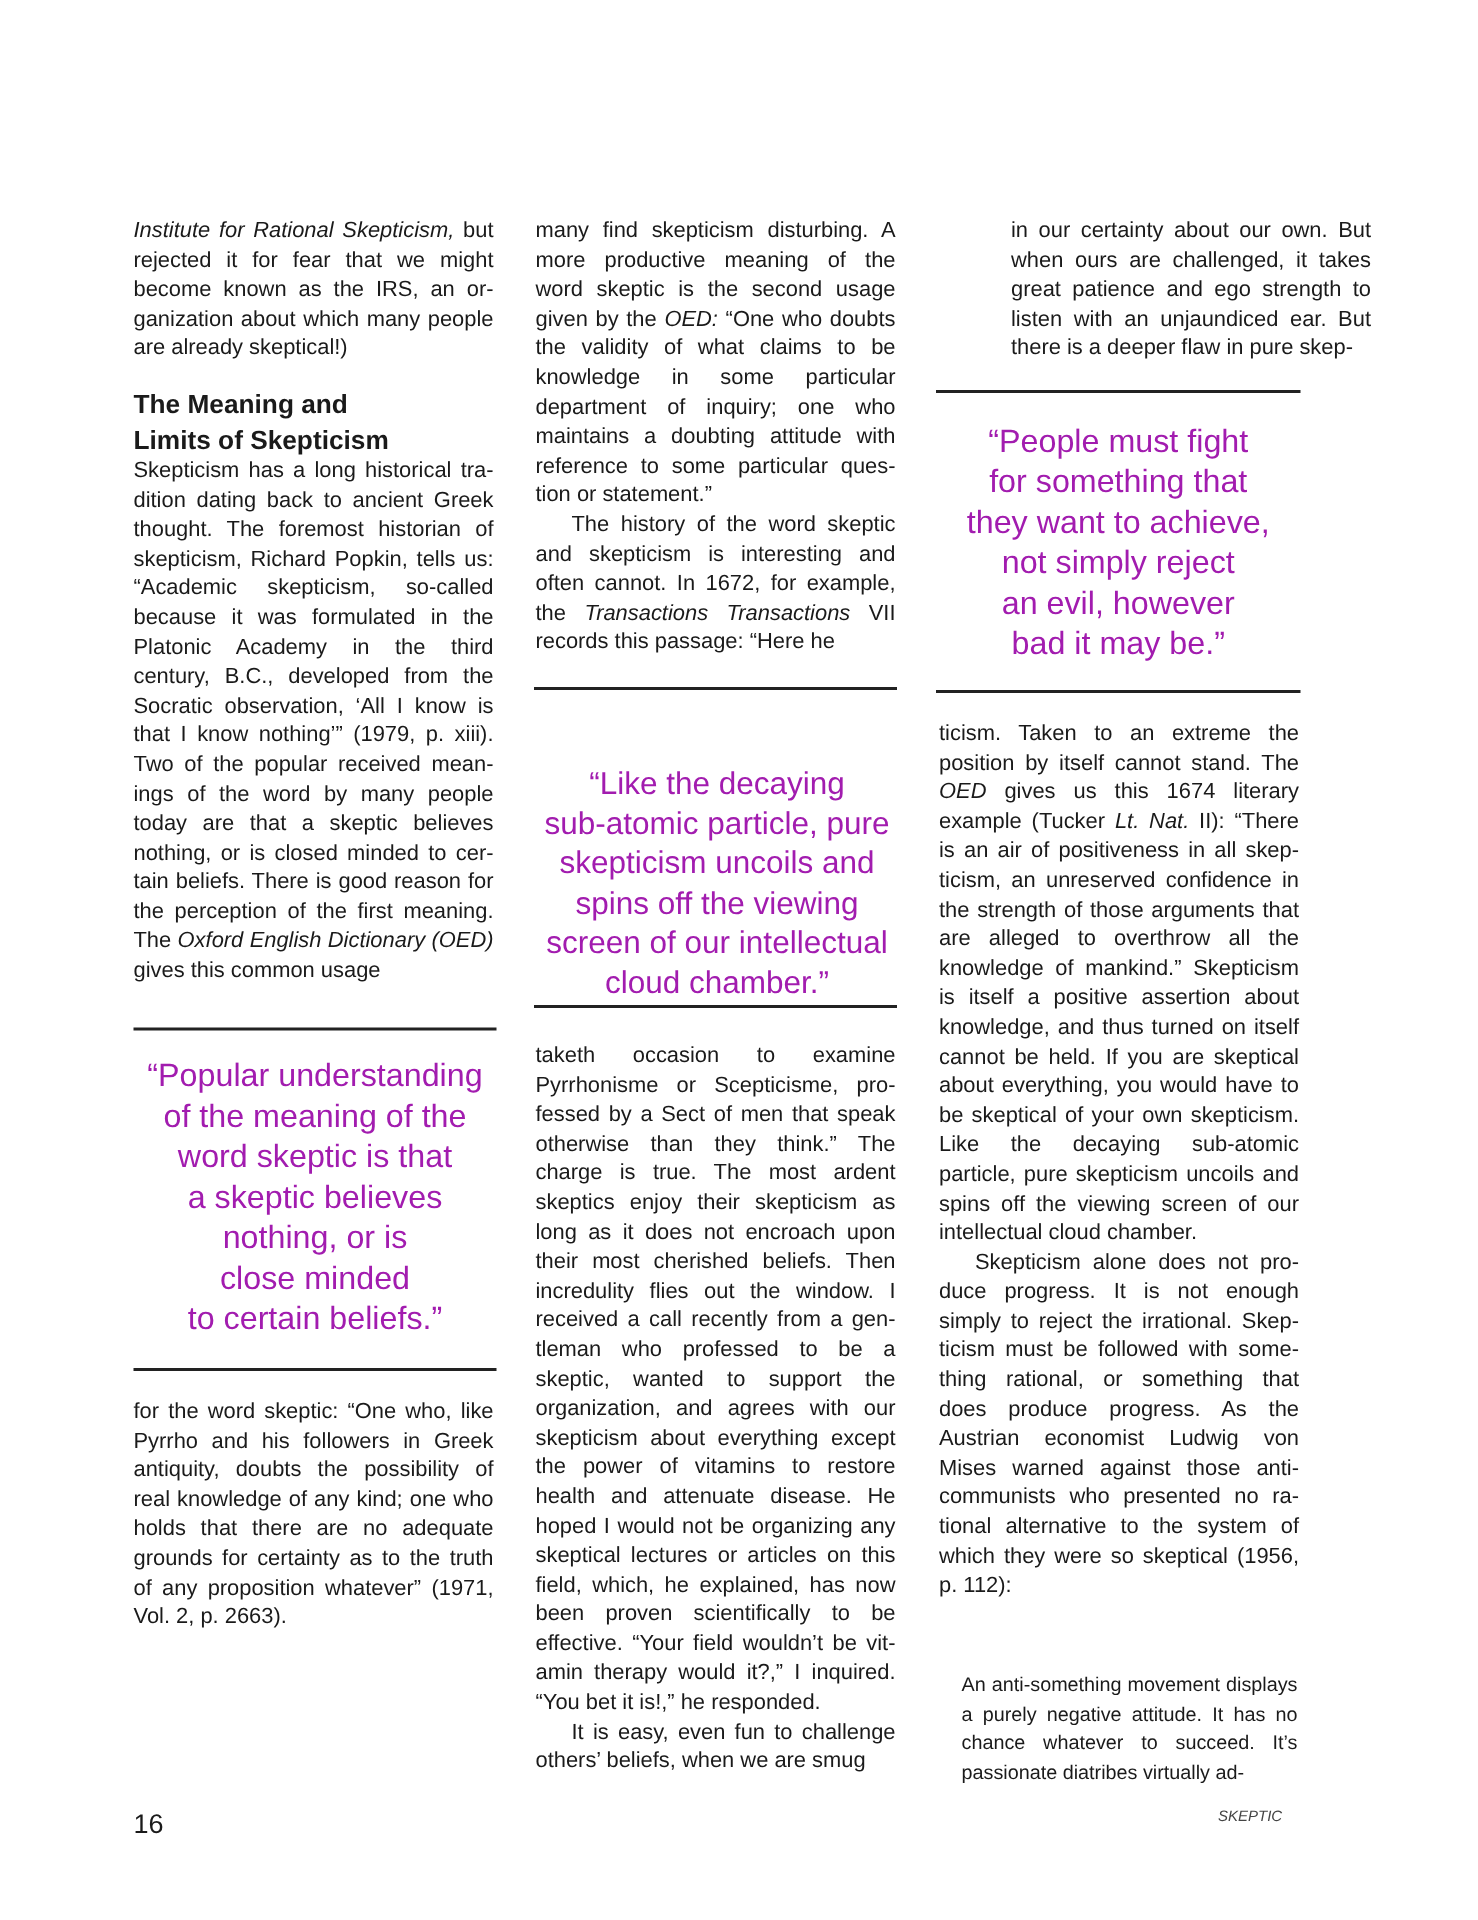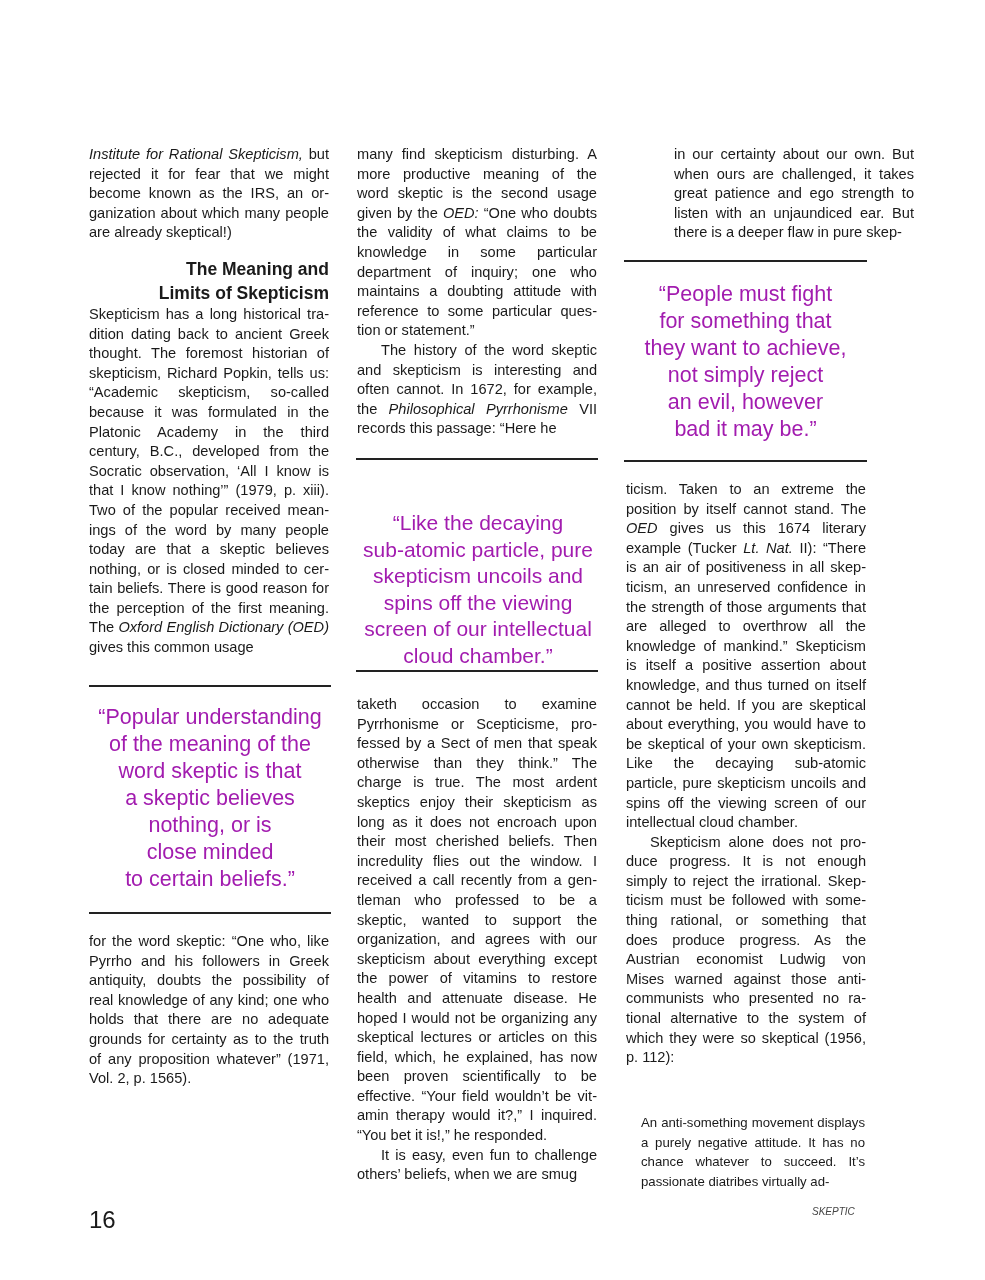--- a/index.html
+++ b/index.html
@@ -8,33 +8,33 @@
     font-family: "Liberation Sans", sans-serif; color: #1a1a1a;
   }
   .col { position: absolute; width: 240px; }
   .p {
     font-size: 14.6px; line-height: 19.6px; text-align: justify;
     margin: 0; hyphens: manual;
   }
   .p.indent { text-indent: 24px; }
   .it { font-style: italic; }
   .heading {
-    font-weight: bold; font-size: 17.5px; line-height: 24px; text-align: right;
+    font-weight: bold; font-size: 17.5px; line-height: 24px; text-align: left;
     margin: 0;
   }
   .rule { position: absolute; height: 0; border-top: 2px solid #222; }
   .pull {
     position: absolute; text-align: center; font-size: 21.5px; line-height: 27px;
     color: #a21caf; margin: 0; white-space: pre-line;
   }
   .blockquote {
     position: absolute; font-size: 13.2px; line-height: 19.6px; text-align: justify;
     margin: 0;
   }
-  .folio { position: absolute; font-size: 24px; }
+  .folio { position: absolute; font-size: 18px; }
   .running { position: absolute; font-size: 10px; font-style: italic; color: #444; }
 </style>
 </head>
 <body>
 
 <div class="col" style="left:89px; top:145px;">
   <p class="p"><span class="it">Institute for Rational Skepticism,</span> <span>but rejected it for fear that we might become known as the IRS, an or­ganization about which many peo­ple are already skeptical!)</span></p>
   <div style="height:14px"></div>
   <p class="heading"><span>The Meaning and</span><br><span>Limits of Skepticism</span></p>
   <p class="p"><span>Skepticism has a long historical tra­dition dating back to ancient Greek thought. The foremost historian of skepticism, Richard Popkin, tells us: “Academic skepticism, so-called because it was formulated in the Platonic Academy in the third century, B.C., developed from the Socratic observation, ‘All I know is that I know nothing’” (1979, p. xiii). Two of the popular received mean­ings of the word by many people today are that a skeptic believes nothing, or is closed minded to cer­tain beliefs. There is good reason for the perception of the first mean­ing. The </span><span class="it">Oxford English Dictionary (OED)</span><span> gives this common usage</span></p>
@@ -44,26 +44,26 @@
 <p class="pull" style="left:89px; width:242px; top:704px;">“Popular understanding
 of the meaning of the
 word skeptic is that
 a skeptic believes
 nothing, or is
 close minded
 to certain beliefs.”</p>
 <div class="rule" style="left:89px; width:242px; top:912px;"></div>
 
 <div class="col" style="left:89px; top:932px;">
-  <p class="p">for the word skeptic: “One who, like Pyrrho and his followers in Greek antiquity, doubts the possibility of real knowledge of any kind; one who holds that there are no ade­quate grounds for certainty as to the truth of any proposition what­ever” (1971, Vol. 2, p. 1565).</p>
+  <p class="p">for the word skeptic: “One who, like Pyrrho and his followers in Greek antiquity, doubts the possibility of real knowledge of any kind; one who holds that there are no ade­quate grounds for certainty as to the truth of any proposition what­ever” (1971, Vol. 2, p. 2663).</p>
 </div>
 
 <div class="col" style="left:357px; top:145px;">
   <p class="p"><span>many find skepticism disturbing. A more productive meaning of the word skeptic is the second usage given by the </span><span class="it">OED:</span><span> “One who doubts the validity of what claims to be knowledge in some particular department of inquiry; one who maintains a doubting attitude with reference to some particular ques­tion or statement.”</span></p>
-  <p class="p indent"><span>The history of the word skeptic and skepticism is interesting and often cannot. In 1672, for exam­ple, the </span><span class="it">Philosophical Pyrrhonisme</span><span> VII records this passage: “Here he</span></p>
+  <p class="p indent"><span>The history of the word skeptic and skepticism is interesting and often cannot. In 1672, for exam­ple, the </span><span class="it">Transactions Transactions</span><span> VII records this passage: “Here he</span></p>
 </div>
 
 <div class="rule" style="left:356px; width:242px; top:458px;"></div>
 <p class="pull" style="left:352px; width:252px; top:510px; font-size:21px; line-height:26.5px;">“Like the decaying
 sub-atomic particle, pure
 skepticism uncoils and
 spins off the viewing
 screen of our intellectual
 cloud chamber.”</p>
 <div class="rule" style="left:356px; width:242px; top:670px;"></div>

